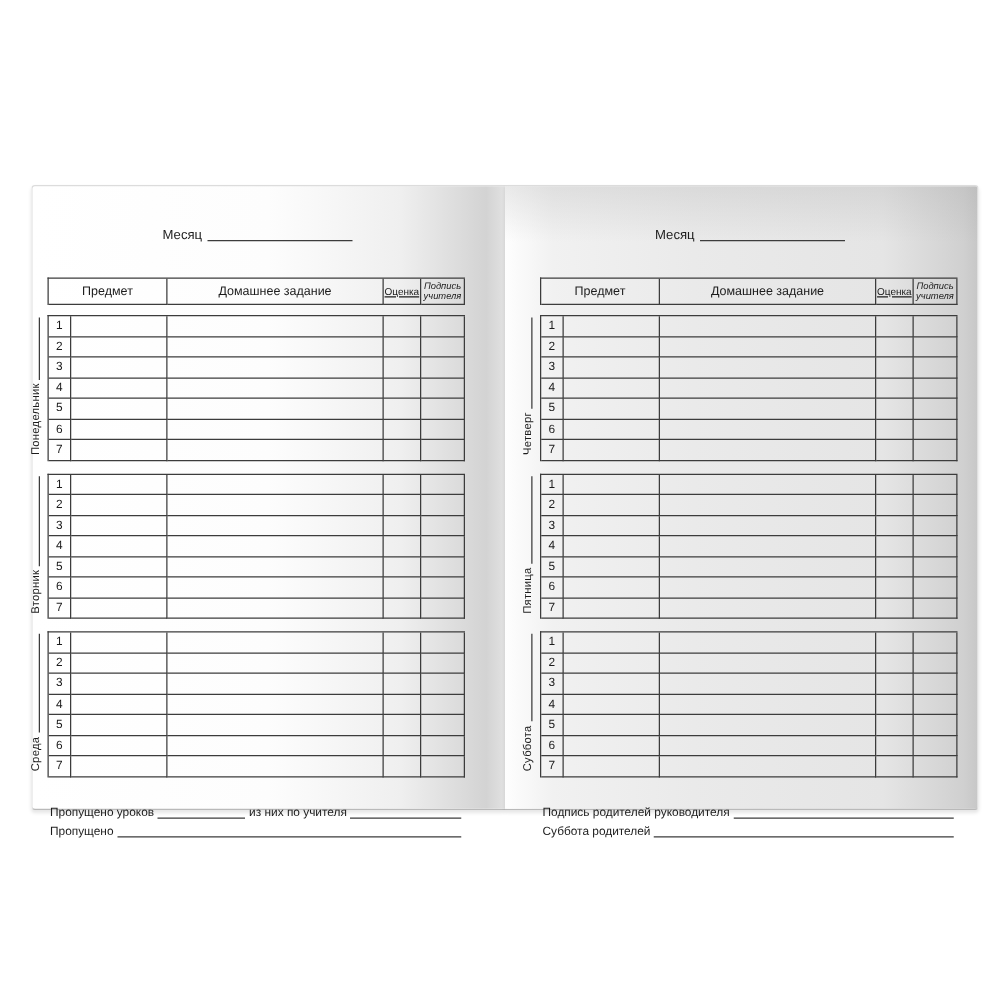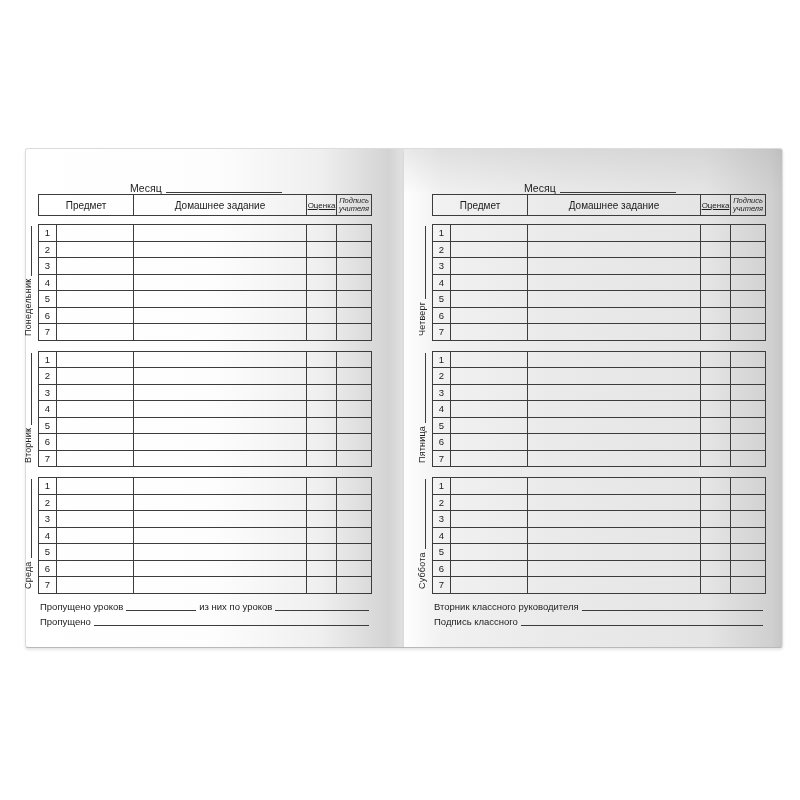--- a/index.html
+++ b/index.html
@@ -25,41 +25,41 @@
   }
   .sheet{position:absolute;top:25px;}
   .page.left  .sheet{left:12px;width:334px;}
   .page.right .sheet{left:28px;width:334px;}
 
   .month-row{height:20px;display:flex;align-items:flex-end;padding-left:92px;}
   .month-label{font-size:10.5px;}
   .month-line{width:116px;border-bottom:1px solid #3c3c3c;margin-left:4px;margin-bottom:1px;}
 
   .head-table{display:grid;grid-template-columns:95px 173px 30px 35px;height:21px;
-    border-top:1px solid #3c3c3c;border-left:1px solid #3c3c3c;}
+    border-top:1px solid #3c3c3c;border-left:1px solid #3c3c3c;margin-top:28px;}
   .head-cell{border-right:1px solid #3c3c3c;border-bottom:1px solid #3c3c3c;
     display:flex;align-items:center;justify-content:center;text-align:center;font-size:10px;}
   .head-cell.grade{font-size:8px;text-decoration:underline;}
   .head-cell.sign{font-size:7.5px;line-height:1.1;padding:0 1px;font-style:italic;}
 
   .day-block{position:relative;}
   .day-block.first{margin-top:8px;}
   .day-block.next{margin-top:10px;}
   .day-table{display:grid;grid-template-columns:18px 77px 173px 30px 35px;grid-auto-rows:16.5px;
     border-top:1px solid #3c3c3c;border-left:1px solid #3c3c3c;}
   .cell{border-right:1px solid #3c3c3c;border-bottom:1px solid #3c3c3c;}
   .cell.num{display:flex;align-items:center;justify-content:center;font-size:9.5px;}
 
   .day-label{position:absolute;left:-17px;top:117px;width:117px;height:14px;
     transform:rotate(-90deg);transform-origin:0 0;
     display:flex;align-items:center;padding-left:5px;box-sizing:border-box;}
   .day-text{font-size:9px;white-space:nowrap;letter-spacing:0.2px;}
   .day-line{flex:1;border-bottom:1px solid #3c3c3c;margin-left:3px;margin-right:2px;transform:translateY(3px);}
 
-  .footer{margin-top:3px;font-size:9.5px;padding-left:2px;}
+  .footer{margin-top:19px;font-size:9.5px;padding-left:2px;}
   .f-row{display:flex;align-items:flex-end;height:15px;}
   .f-label{white-space:nowrap;}
   .f-line{border-bottom:1px solid #3c3c3c;margin:0 3px 1px 3px;}
   .f-line.fixed{width:70px;flex:none;}
   .f-line.grow{flex:1;}
 </style>
 </head>
 <body>
 
 <div class="spread">
@@ -208,21 +208,21 @@
             <div class="cell"></div>
             <div class="cell"></div>
             <div class="cell"></div>
           </div>
       </div>
 
       <div class="footer">
         <div class="f-row">
           <span class="f-label">Пропущено уроков</span>
           <span class="f-line fixed"></span>
-          <span class="f-label">из них по уроков</span>
+          <span class="f-label">из них по учителя</span>
           <span class="f-line grow"></span>
         </div>
         <div class="f-row">
           <span class="f-label">Пропущено</span>
           <span class="f-line grow"></span>
         </div>
       </div>
 
     </div>
   </div>
@@ -369,25 +369,25 @@
             <div class="cell num">7</div>
             <div class="cell"></div>
             <div class="cell"></div>
             <div class="cell"></div>
             <div class="cell"></div>
           </div>
       </div>
 
       <div class="footer">
         <div class="f-row">
-          <span class="f-label">Вторник классного руководителя</span>
+          <span class="f-label">Подпись родителей руководителя</span>
           <span class="f-line grow"></span>
         </div>
         <div class="f-row">
-          <span class="f-label">Подпись классного</span>
+          <span class="f-label">Суббота родителей</span>
           <span class="f-line grow"></span>
         </div>
       </div>
 
     </div>
   </div>
 
 </div>
 
 </body></html>

